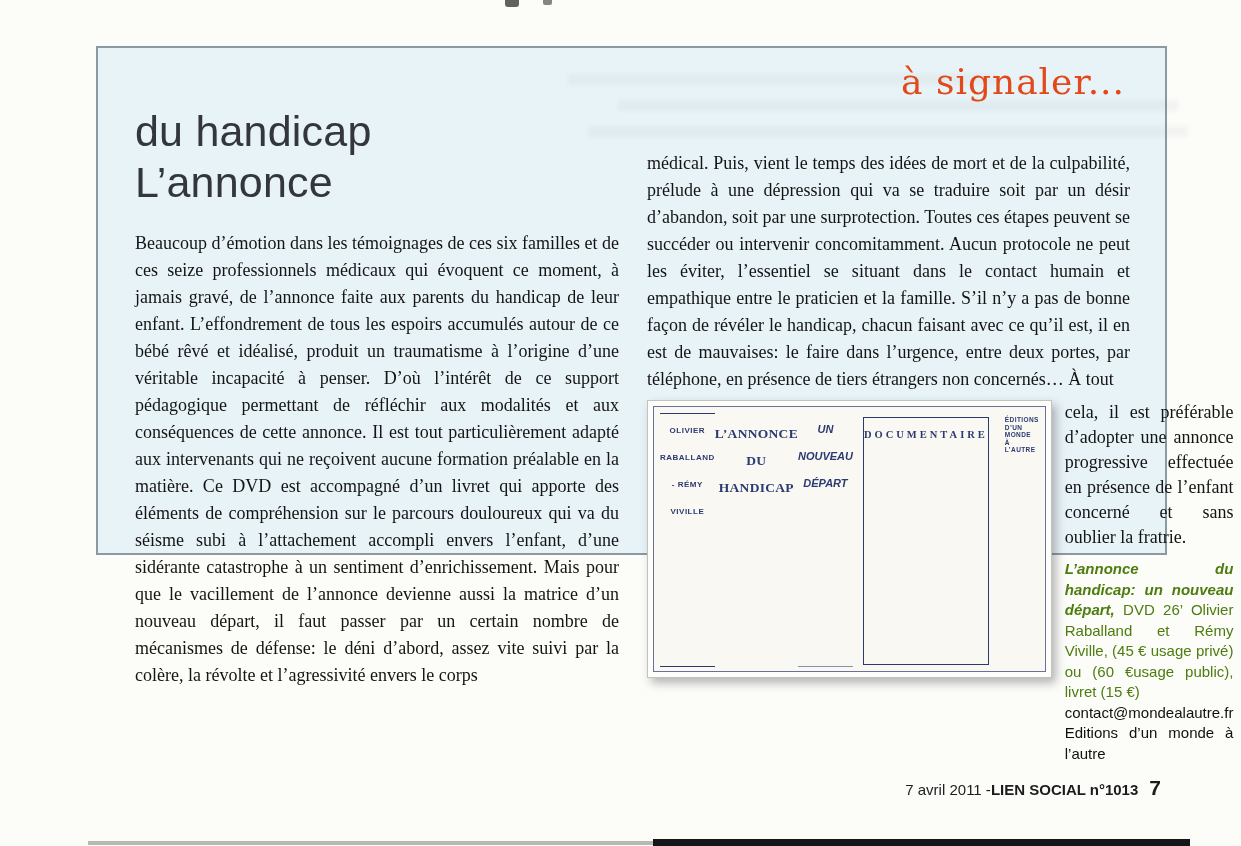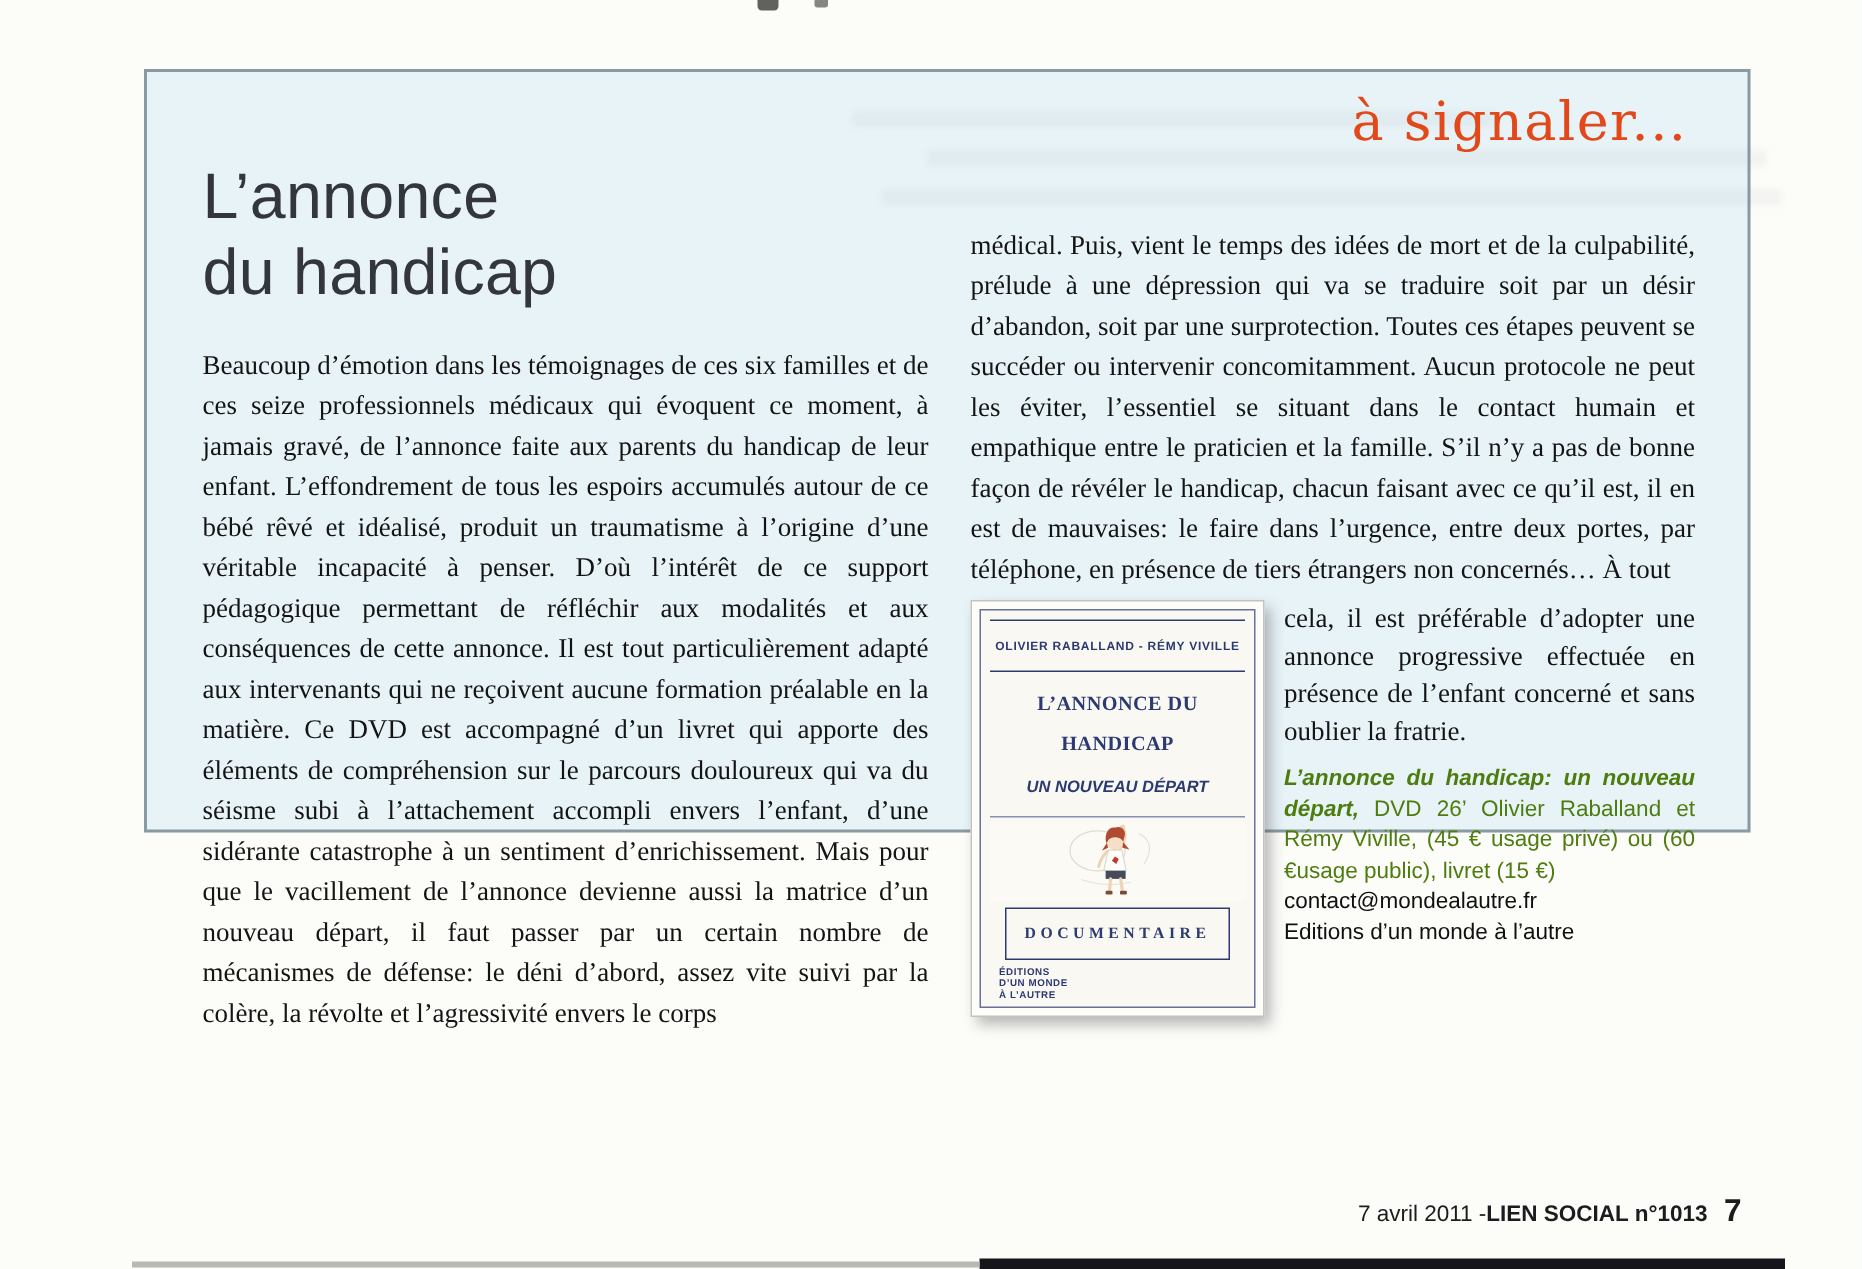--- a/index.html
+++ b/index.html
@@ -68,21 +68,21 @@
   .dvd-cover{
     flex:0 0 196px;height:278px;
     background:#fdfdfa;
     border:1px solid #c3c3bd;
     box-shadow:4px 5px 9px rgba(50,50,55,.35);
     padding:5px;
   }
   .dvd-inner{
     height:100%;
     border:1px solid #6a7198;
-    display:flex;flex-direction:column;
+    display:flex;
     padding:6px 6px 4px;
     background:#f9f8f3;
   }
   .dvd-authors{
     font-family:"Liberation Sans", sans-serif;
     font-size:8px;font-weight:bold;letter-spacing:.5px;
     color:var(--cover-navy);text-align:center;
     border-top:1px solid var(--cover-navy);
     border-bottom:1px solid var(--cover-navy);
     padding:3px 0;
@@ -121,21 +121,21 @@
   .wrap-text{font-size:18px;line-height:25px;text-align:justify;}
   .caption{
     margin-top:9px;
     font-family:"Liberation Sans", sans-serif;
     font-size:15px;line-height:20.5px;color:#4d7c0f;
   }
   .caption .lead{font-weight:bold;font-style:italic;}
   .caption-line{font-family:"Liberation Sans", sans-serif;font-size:15px;line-height:20.5px;color:#101010;}
 
   .page-footer{
-    position:absolute;left:500px;right:80px;top:796px;
+    position:absolute;left:500px;right:80px;top:776px;
     display:flex;justify-content:flex-end;align-items:baseline;
     font-family:"Liberation Sans", sans-serif;
     font-size:15px;color:#1c1c1e;
   }
   .page-footer .issue{font-weight:bold;}
   .page-footer .pagenum{font-weight:bold;font-size:21px;margin-left:11px;}
 </style>
 </head>
 <body>
 
@@ -148,22 +148,22 @@
 
   <div class="panel">
 
     <div class="bleed bleed-1"></div>
     <div class="bleed bleed-2"></div>
     <div class="bleed bleed-3"></div>
 
     <div class="section-label">à signaler...</div>
 
     <h1 class="article-title">
+      <div>du handicap</div>
       <div>L’annonce</div>
-      <div>du handicap</div>
     </h1>
 
     <p class="col col-left">Beaucoup d’émotion dans les témoignages de ces six familles et de ces seize professionnels médicaux qui évoquent ce moment, à jamais gravé, de l’annonce faite aux parents du handicap de leur enfant. L’effondrement de tous les espoirs accumulés autour de ce bébé rêvé et idéalisé, produit un traumatisme à l’origine d’une véritable incapacité à penser. D’où l’intérêt de ce support pédagogique permettant de réfléchir aux modalités et aux conséquences de cette annonce. Il est tout particulièrement adapté aux intervenants qui ne reçoivent aucune formation préalable en la matière. Ce DVD est accompagné d’un livret qui apporte des éléments de compréhension sur le parcours douloureux qui va du séisme subi à l’attachement accompli envers l’enfant, d’une sidérante catastrophe à un sentiment d’enrichissement. Mais pour que le vacillement de l’annonce devienne aussi la matrice d’un nouveau départ, il faut passer par un certain nombre de mécanismes de défense: le déni d’abord, assez vite suivi par la colère, la révolte et l’agressivité envers le corps</p>
 
     <div class="col col-right">
       <p>médical. Puis, vient le temps des idées de mort et de la culpabilité, prélude à une dépression qui va se traduire soit par un désir d’abandon, soit par une surprotection. Toutes ces étapes peuvent se succéder ou intervenir concomitamment. Aucun protocole ne peut les éviter, l’essentiel se situant dans le contact humain et empathique entre le praticien et la famille. S’il n’y a pas de bonne façon de révéler le handicap, chacun faisant avec ce qu’il est, il en est de mauvaises: le faire dans l’urgence, entre deux portes, par téléphone, en présence de tiers étrangers non concernés… À tout</p>
 
       <div class="media-row">
 
         <div class="dvd-cover">

